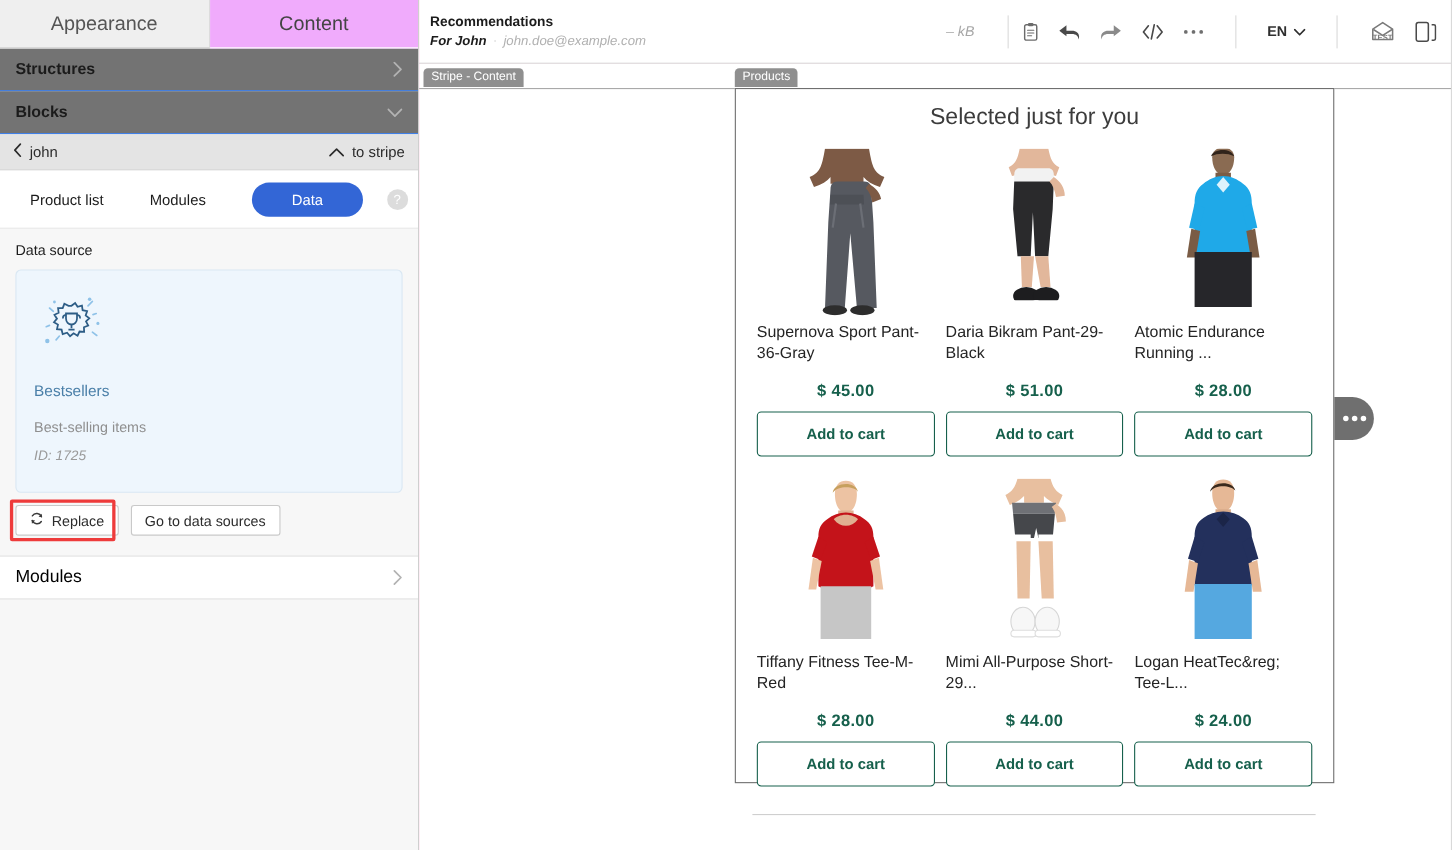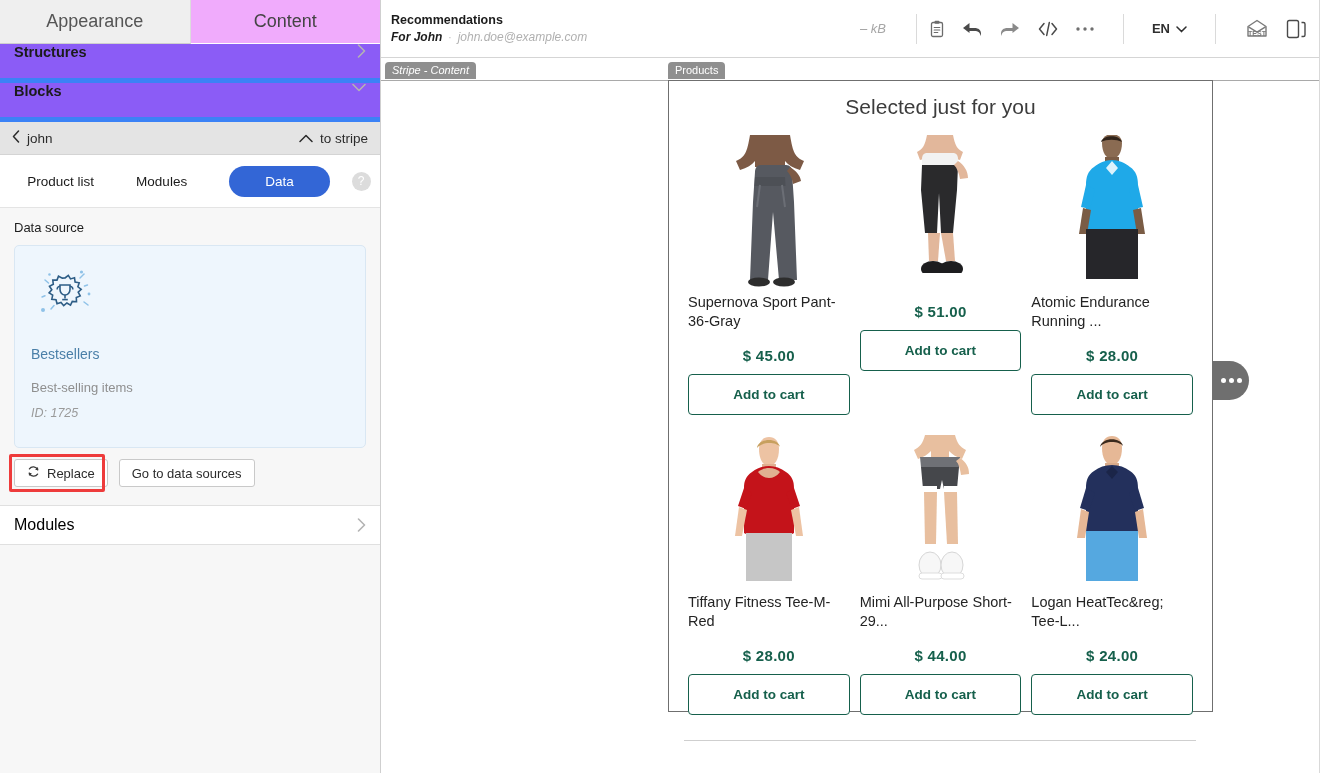--- a/index.html
+++ b/index.html
@@ -23,23 +23,23 @@
   .tab {
     flex: 1; display: flex; align-items: center; justify-content: center;
     font-size: 18px; color: #555; background: #efefef;
     border-bottom: 1px solid #cfcfcf; border-right: 1px solid #dcdcdc;
     cursor: pointer;
   }
   .tab.active { background: #f0abfc; color: #444; border-bottom: 1px solid #ffffff; }
   .tab:last-child { border-right: none; }
 
   .accordion-row {
-    height: 39px; background: #8b5cf6; display: flex; 
+    height: 39px; background: #737373; display: flex; align-items: center;
     justify-content: space-between; padding: 0 14px;
-    border-bottom: 5px solid #3b82f6; cursor: pointer;
+    border-bottom: 1px solid #3b82f6; cursor: pointer;
   }
   .accordion-row .acc-title { font-size: 14.5px; font-weight: bold; color: #1b1b1b; }
   .chev { color: #b3b3b3; display: inline-flex; }
 
   .back-bar {
     height: 33px; background: #e4e4e4; display: flex; align-items: center;
     justify-content: space-between; padding: 0 12px;
     border-bottom: 1px solid #d4d4d4;
   }
   .back-left, .back-right { display: flex; align-items: center; gap: 7px; font-size: 13.5px; color: #2b2b2b; cursor: pointer; }
@@ -111,21 +111,21 @@
   .ticon { display: inline-flex; align-items: center; justify-content: center; cursor: pointer; color: #4a4a4a; }
   .lang { display: inline-flex; align-items: center; gap: 6px; font-size: 13px; color: #2f2f2f; cursor: pointer; font-weight: bold; }
 
   .canvas { position: relative; height: 715px; background: #ffffff; overflow: hidden; }
 
   .stripe-tab, .products-tab {
     position: absolute; background: #8f8f8f; color: #ffffff;
     font-size: 11px; padding: 2px 7px 3px 7px;
     border-radius: 4px 4px 0 0; z-index: 5; white-space: nowrap;
   }
-  .stripe-tab { left: 4px; top: 4px; font-style: italic; }
+  .stripe-tab { left: 4px; top: 4px; }
   .stripe-outline {
     position: absolute; left: 0px; top: 22px; right: 0px; height: 2px;
     border-top: 1px solid #a9a9a9;
   }
   .products-tab { left: 287px; top: 4px; }
 
   .product-block {
     position: absolute; left: 287px; top: 22px; width: 545px; height: 632px;
     border: 1px solid #6f6f6f; background: #ffffff;
   }
@@ -433,20 +433,21 @@
                 <path d="M47 30 h36 l-1 25 l-4 43 h-12 l-2 -40 l-2 40 h-12 l-4 -43 Z" fill="#2a2a2c"></path>
                 <path d="M53 98 h12 l-2 28 h-9 Z" fill="#e2b79b"></path>
                 <path d="M66 98 h12 l2 28 h-9 Z" fill="#e2b79b"></path>
                 <ellipse cx="58" cy="134" rx="12" ry="8" fill="#1d1d1f"></ellipse>
                 <ellipse cx="76" cy="134" rx="12" ry="8" fill="#1d1d1f"></ellipse>
                 <rect x="46" y="138" width="24" height="5" rx="2" fill="#fff"></rect>
                 <rect x="64" y="138" width="24" height="5" rx="2" fill="#fff"></rect>
                 <path d="M83 26 c6 4 10 10 10 17 l-8 1 c-1 -6 -3 -11 -6 -14 Z" fill="#e2b79b"></path>
               </svg>
             </div>
+            <div class="pname">Daria Bikram Pant-29-Black</div>
             <div class="pprice">$ 51.00</div>
             <div class="cart-btn">
               <span>Add to cart</span>
             </div>
           </div>
 
           <div class="cell">
             <div class="thumb">
               <svg width="130" height="152" viewBox="0 0 130 152">
                 <path d="M55 8 c0 -6 5 -9 10 -9 s10 3 10 9 c0 9 -4 16 -10 16 s-10 -7 -10 -16 Z" fill="#8a6b52"></path>

